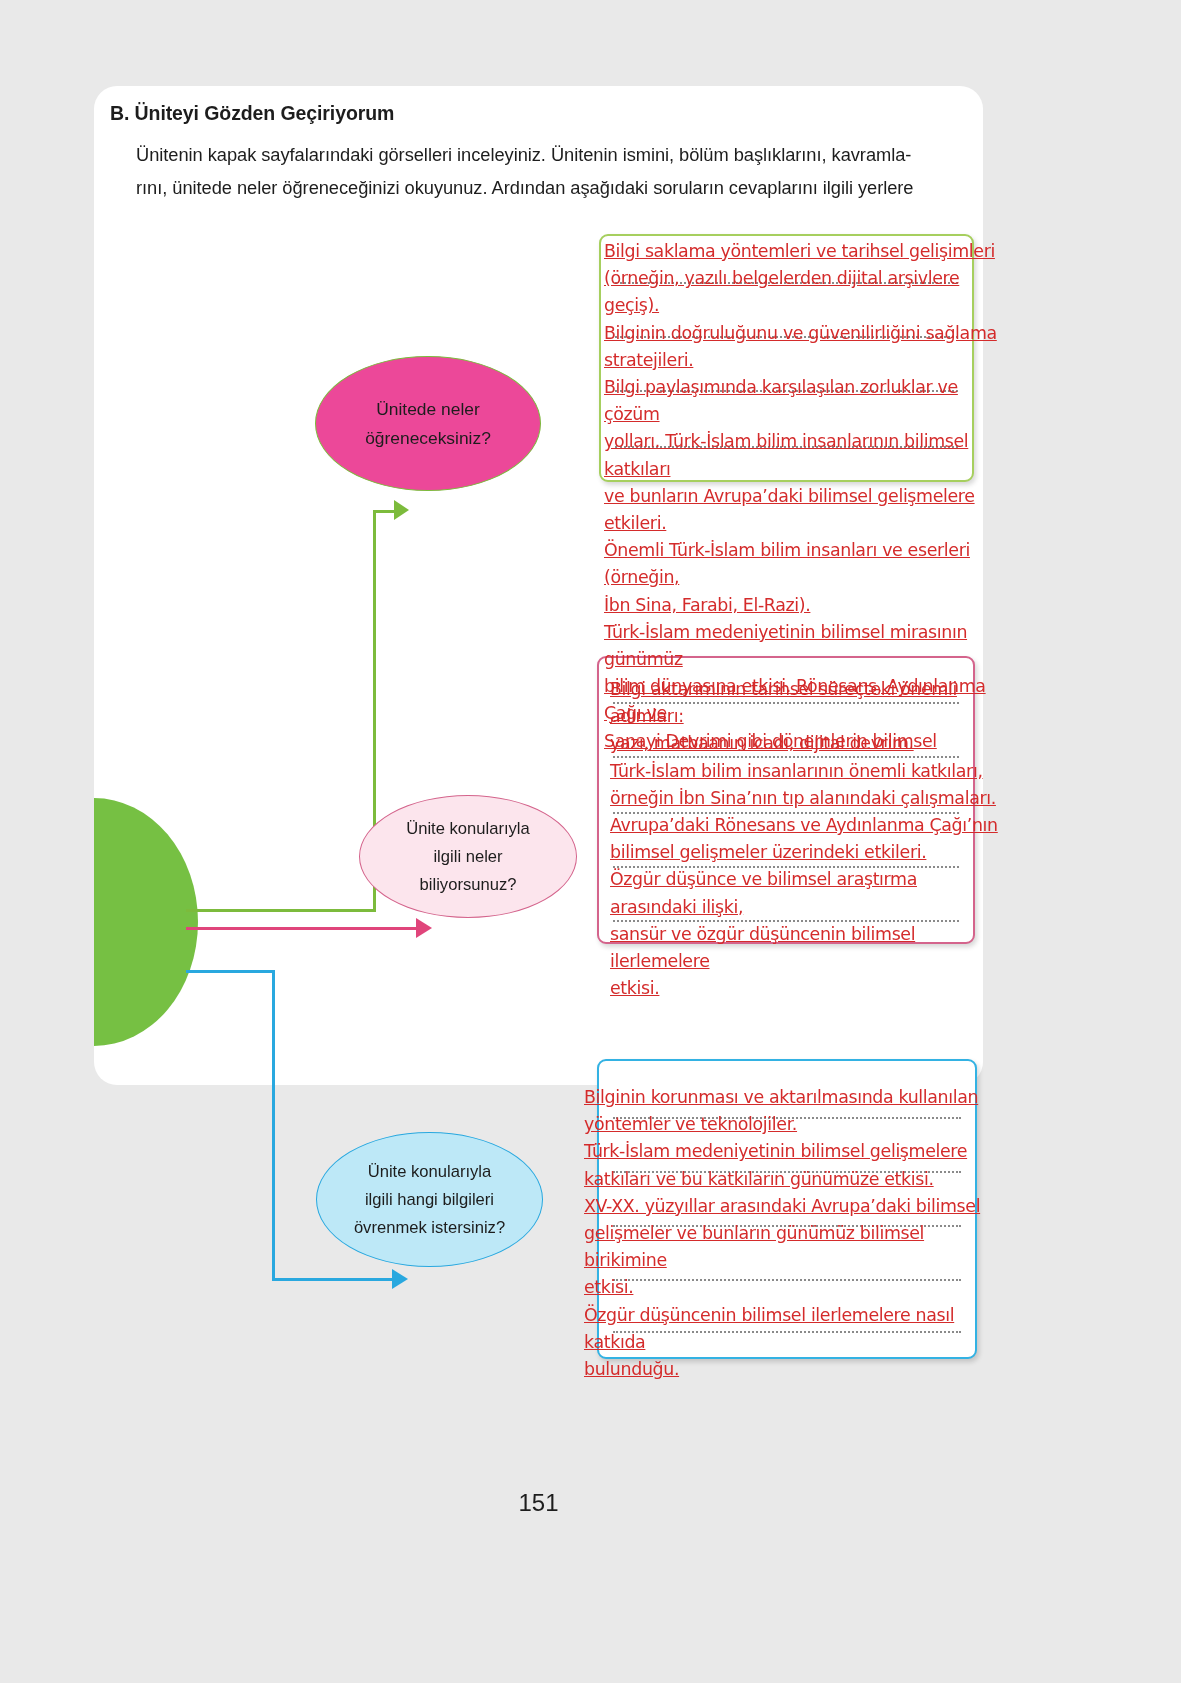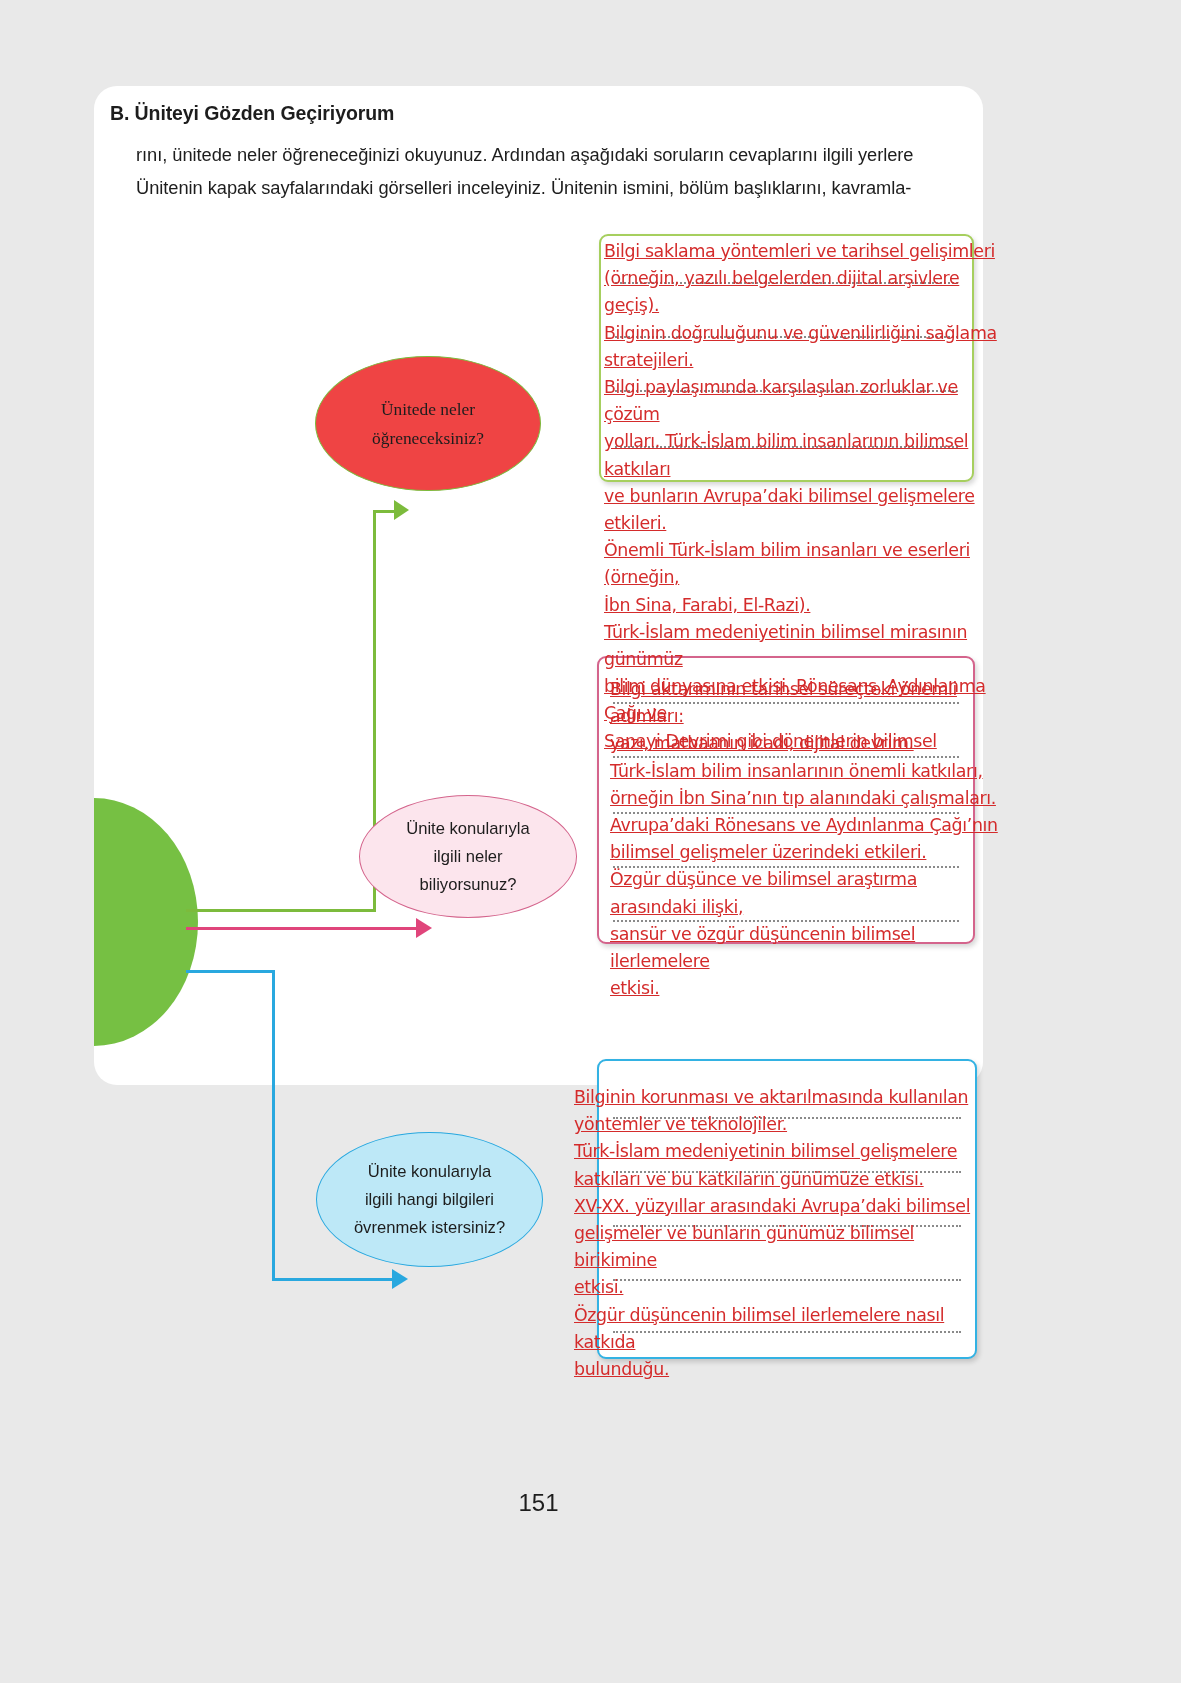--- a/index.html
+++ b/index.html
@@ -159,23 +159,22 @@
     box-sizing: border-box;
     font-size: 17.4px;
     line-height: 29px;
     color: #1d1d1d;
   }
   .ellipse-green {
     left: 221px;
     top: 270px;
     width: 226px;
     height: 135px;
-    background: #ef4444;
+    background: #ec4899;
     border: 1.6px solid #7cbb3c;
-    font-family: Liberation Serif, serif;
   }
   .ellipse-pink {
     left: 265px;
     top: 709px;
     width: 218px;
     height: 123px;
     background: #fce5ed;
     border: 1.6px solid #d4648c;
     font-size: 16.6px;
     line-height: 28px;
@@ -221,43 +220,43 @@
     color: #d42b2b;
     font-family: "DejaVu Sans", sans-serif;
     font-size: 17.4px;
     line-height: 27.2px;
     letter-spacing: -0.35px;
     white-space: pre-line;
     text-decoration: underline;
   }
   .ans-green { left: 510px; top: 152px;  width: 400px; }
   .ans-pink  { left: 508px; top: 590px;  width: 398px; margin-left: 8px; }
-  .ans-blue  { left: 480px; top: 998px;  width: 420px; }
+  .ans-blue  { left: 490px; top: 998px;  width: 420px; }
 
   
   .page-number {
     position: absolute;
     left: 0;
     right: 0;
     top: 1403px;
     text-align: center;
     font-size: 24px;
     color: #1d1d1d;
   }
 </style>
 </head>
 <body>
 
 <div id="page">
 
   <div class="heading">B. Üniteyi Gözden Geçiriyorum</div>
 
   <div class="intro">
+    <div>Ünitenin kapak sayfalarındaki görselleri inceleyiniz. Ünitenin ismini, bölüm başlıklarını, kavramla-</div>
     <div>rını, ünitede neler öğreneceğinizi okuyunuz. Ardından aşağıdaki soruların cevaplarını ilgili yerlere</div>
-    <div>Ünitenin kapak sayfalarındaki görselleri inceleyiniz. Ünitenin ismini, bölüm başlıklarını, kavramla-</div>
   </div>
 
   <div class="half-disc"></div>
 
   <div class="conn-green-v"></div>
   <div class="conn-green-h-top"></div>
   <div class="conn-green-h-bot"></div>
   <div class="arrow-green"></div>
 
   <div class="conn-pink-h"></div>

